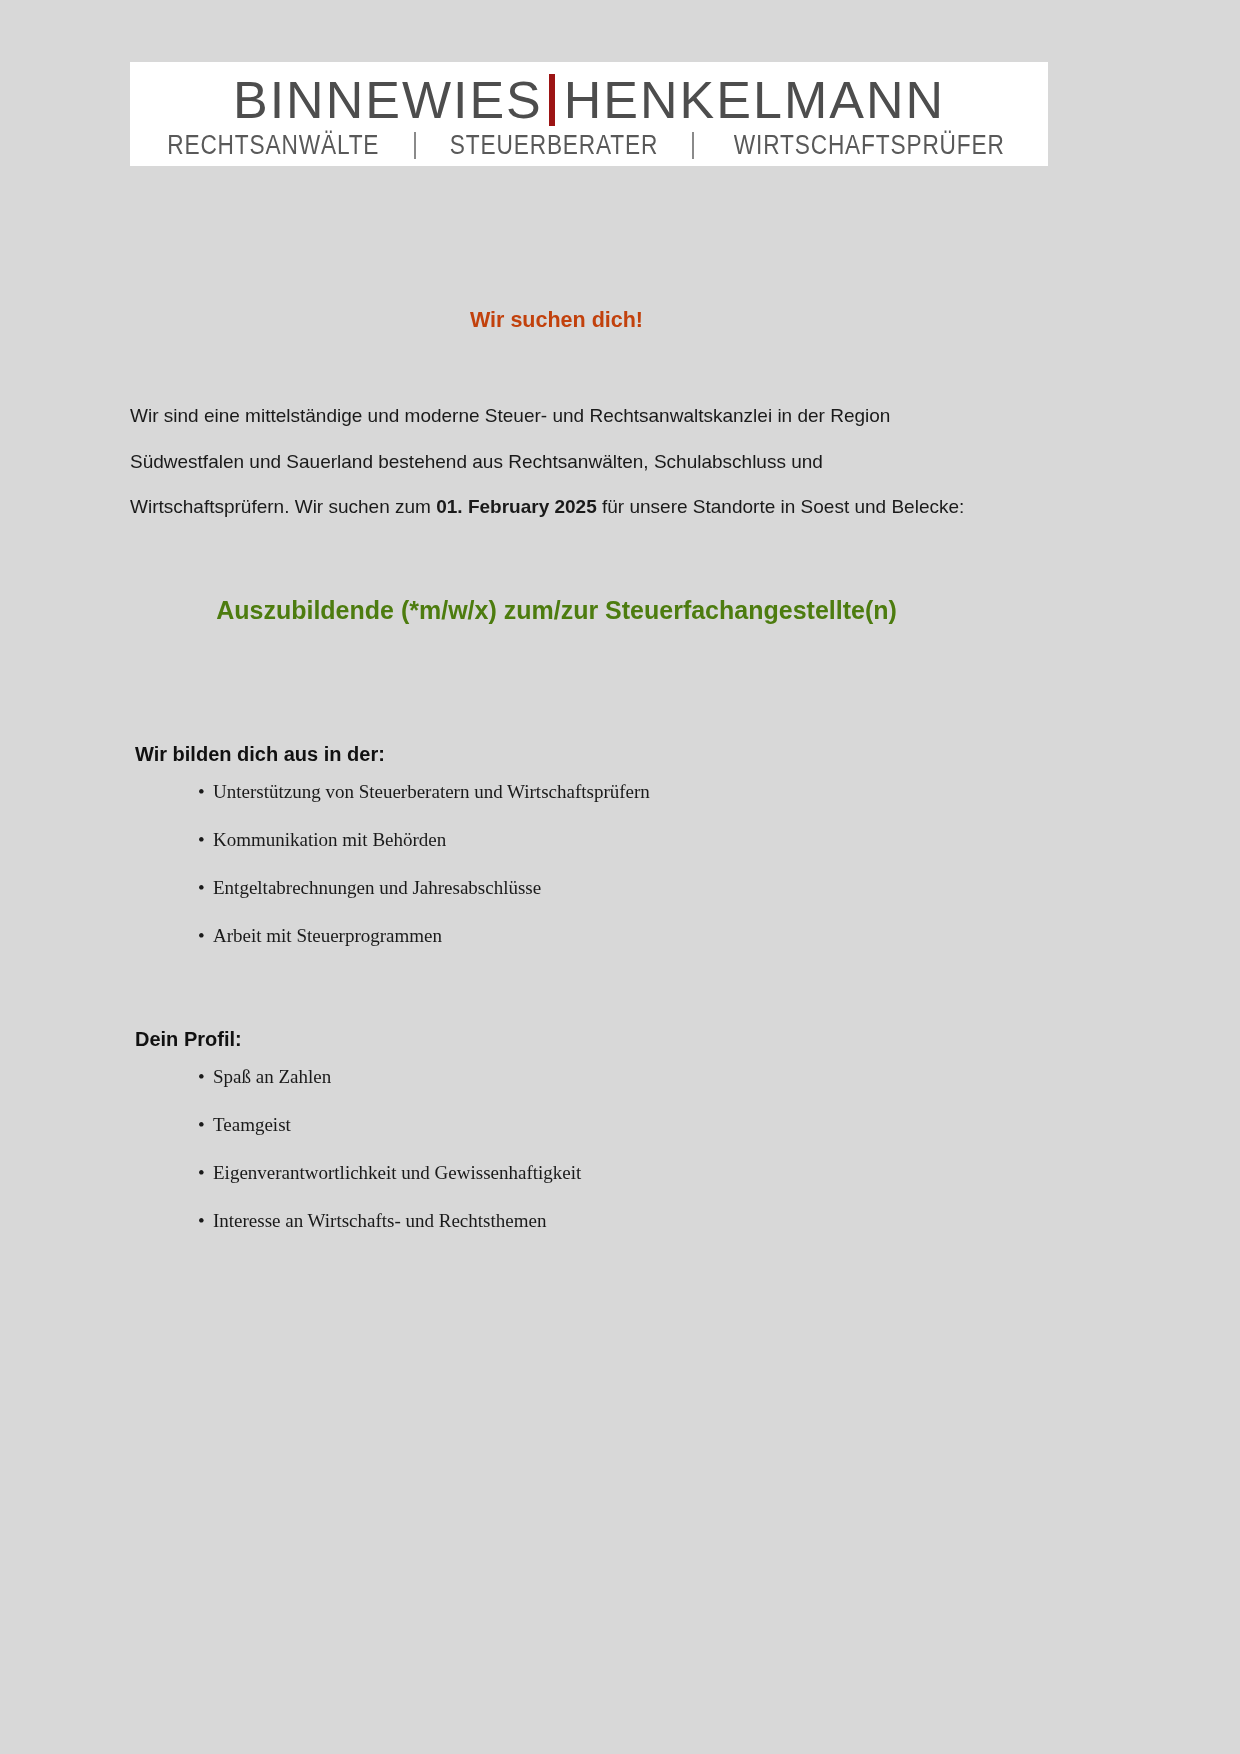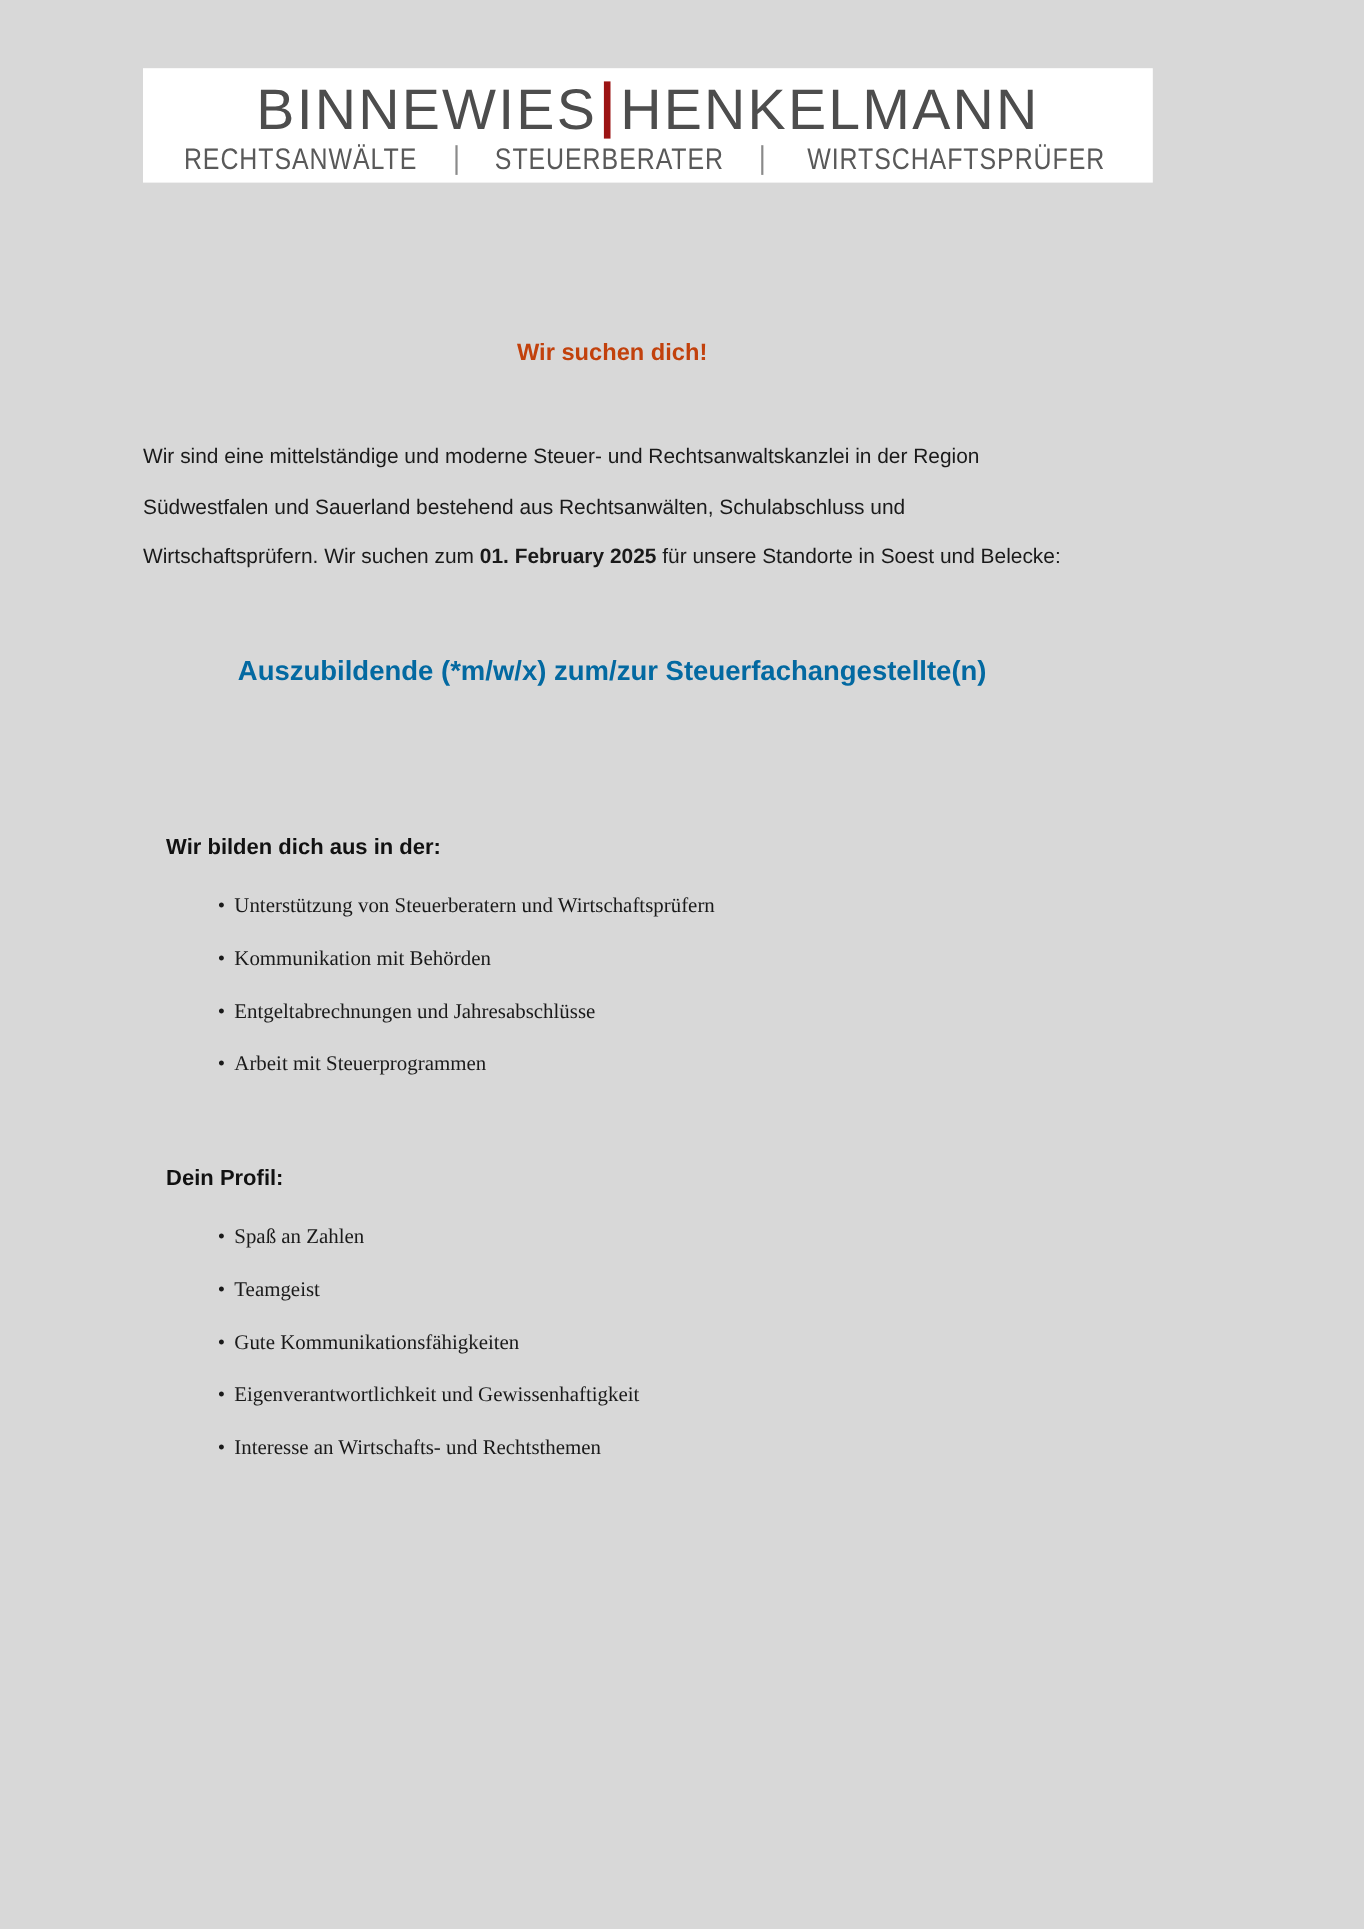--- a/index.html
+++ b/index.html
@@ -112,34 +112,34 @@
     line-height: 2.4;
     text-align: justify;
     color: #1a1a1a;
   }
   .intro .tight {
     line-height: 1.45;
   }
   .intro b { font-weight: bold; }
 
   .job-title {
-    color: #0369a1;
+    color: #4d7c0f;
     font-weight: bold;
     font-size: 25px;
     text-align: center;
     margin: 0;
     padding-top: 66px;
     letter-spacing: 0px;
   }
 
   .section-head {
     font-weight: bold;
     font-size: 20px;
     color: #111111;
-    margin: 16px;
+    margin: 0;
     padding-top: 118px;
     padding-left: 5px;
   }
   .section-head.second {
     padding-top: 54px;
   }
 
   ul.bullets {
     list-style: none;
     margin: 0;
@@ -198,19 +198,18 @@
       <li><span class="bul">•</span><span>Unterstützung von Steuerberatern und Wirtschaftsprüfern</span></li>
       <li><span class="bul">•</span><span>Kommunikation mit Behörden</span></li>
       <li><span class="bul">•</span><span>Entgeltabrechnungen und Jahresabschlüsse</span></li>
       <li><span class="bul">•</span><span>Arbeit mit Steuerprogrammen</span></li>
     </ul>
 
     <h3 class="section-head second">Dein Profil:</h3>
     <ul class="bullets">
       <li><span class="bul">•</span><span>Spaß an Zahlen</span></li>
       <li><span class="bul">•</span><span>Teamgeist</span></li>
-      <li><span class="bul">•</span><span>Gute Kommunikationsfähigkeiten</span></li>
       <li><span class="bul">•</span><span>Eigenverantwortlichkeit und Gewissenhaftigkeit</span></li>
       <li><span class="bul">•</span><span>Interesse an Wirtschafts- und Rechtsthemen</span></li>
     </ul>
 
   </div>
 </div>
 
 </body></html>

